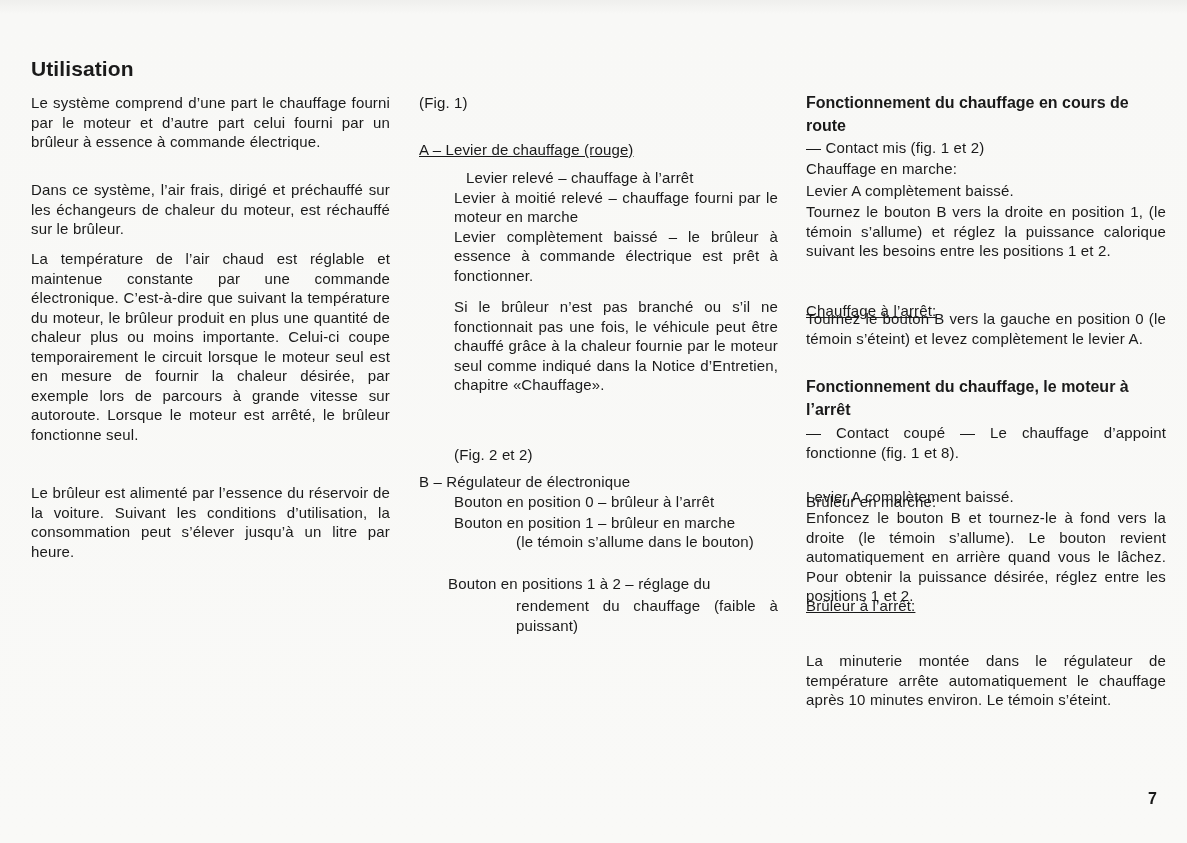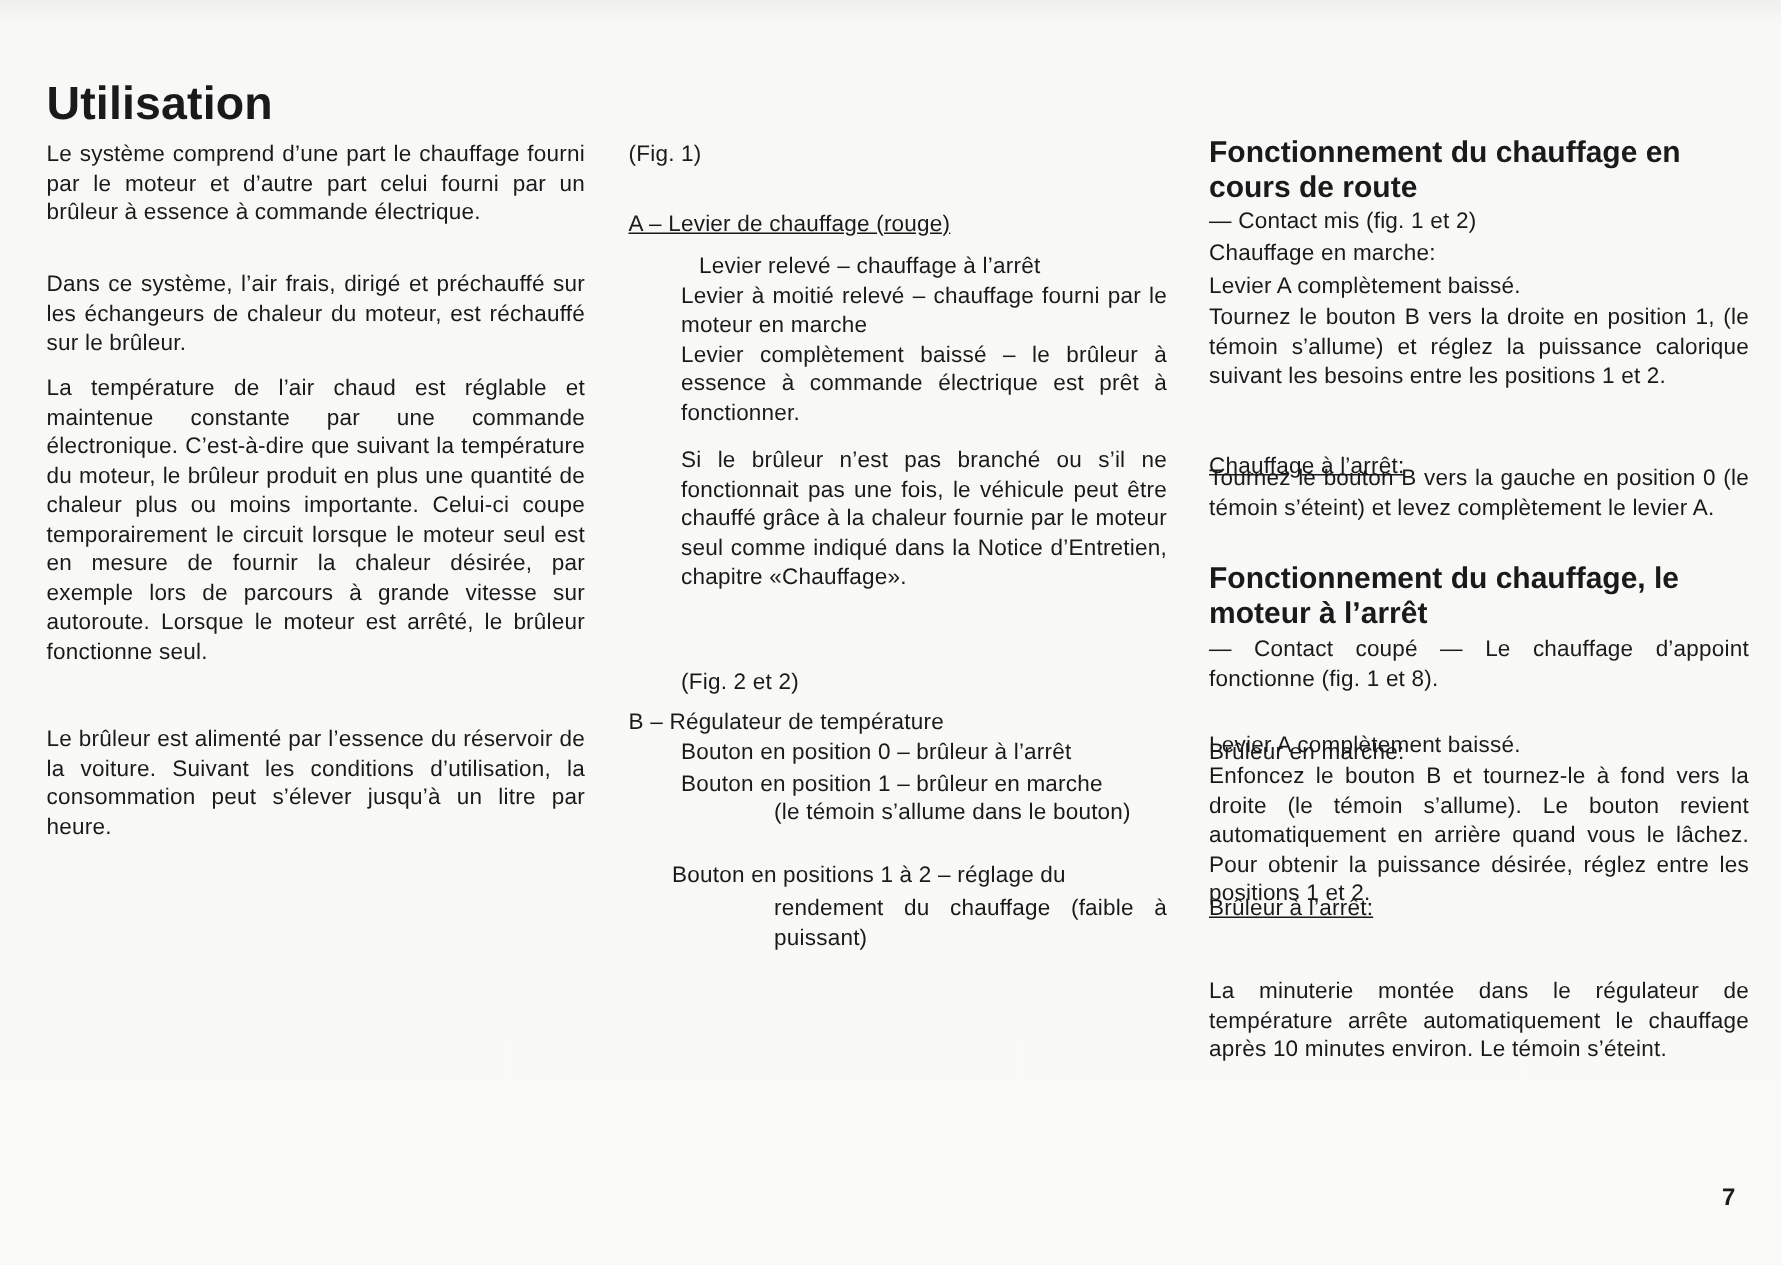--- a/index.html
+++ b/index.html
@@ -29,40 +29,40 @@
     }
     .col1 { left: 31px; width: 359px; }
     .col2 { left: 419px; width: 361px; }
     .col3 { left: 806px; width: 361px; }
 
     .h1 {
       position: absolute;
       top: 55px;
       left: 31px;
       font-weight: bold;
-      font-size: 31px;
+      font-size: 21px;
       line-height: 28px;
       letter-spacing: 0.1px;
       margin: 0;
     }
     p {
       margin: 0;
       text-align: justify;
       text-align-last: left;
     }
     .col1 .block { position: absolute; left: 0; width: 359px; }
 
     .col2 .line { position: absolute; white-space: nowrap; }
     .col2 .para { position: absolute; text-align: justify; text-align-last: left; }
 
     .col3 .h2 {
       position: absolute;
       left: 0;
       font-weight: bold;
-      font-size: 20px;
+      font-size: 16px;
       line-height: 23px;
       margin: 0;
       letter-spacing: 0;
     }
     .col3 .block { position: absolute; left: 0; width: 360px; }
 
     .page-number {
       position: absolute;
       left: 1148px;
       top: 790px;
@@ -84,21 +84,21 @@
   </div>
 
   <div class="col col2">
     <div class="line" style="top:93px; left:0;">(Fig. 1)</div>
     <div class="line" style="top:140px; left:0;text-decoration:underline;">A – Levier de chauffage (rouge)</div>
     <p class="para" style="top:168px; left:35px; width:324px;margin-left:12px;">Levier relevé – chauffage à l’arrêt</p>
     <p class="para" style="top:187.5px; left:35px; width:324px;">Levier à moitié relevé – chauffage fourni par le moteur en marche</p>
     <p class="para" style="top:226.5px; left:35px; width:324px;">Levier complètement baissé – le brûleur à essence à commande électrique est prêt à fonctionner.</p>
     <p class="para" style="top:297px; left:35px; width:324px;">Si le brûleur n’est pas branché ou s’il ne fonctionnait pas une fois, le véhicule peut être chauffé grâce à la chaleur fournie par le moteur seul comme indiqué dans la Notice d’Entretien, chapitre «Chauffage».</p>
     <div class="line" style="top:445px; left:35px;">(Fig. 2 et 2)</div>
-    <div class="line" style="top:472px; left:0;">B – Régulateur de température</div>
+    <div class="line" style="top:472px; left:0;">B – Régulateur de électronique</div>
     <div class="line" style="top:492px; left:35px;">Bouton en position 0 – brûleur à l’arrêt</div>
     <div class="line" style="top:513px; left:35px;">Bouton en position 1 – brûleur en marche</div>
     <p class="para" style="top:532px; left:97px; width:262px;">(le témoin s’allume dans le bouton)</p>
     <div class="line" style="top:574px; left:29px;">Bouton en positions 1 à 2 – réglage du</div>
     <p class="para" style="top:596px; left:97px; width:262px;">rendement du chauffage (faible à puissant)</p>
   </div>
 
   <div class="col col3">
     <h2 class="h2" style="top:91px; width:340px;">Fonctionnement du chauffage en cours de route</h2>
     <p class="block" style="top:138px;">— Contact mis (fig. 1 et 2)</p>

